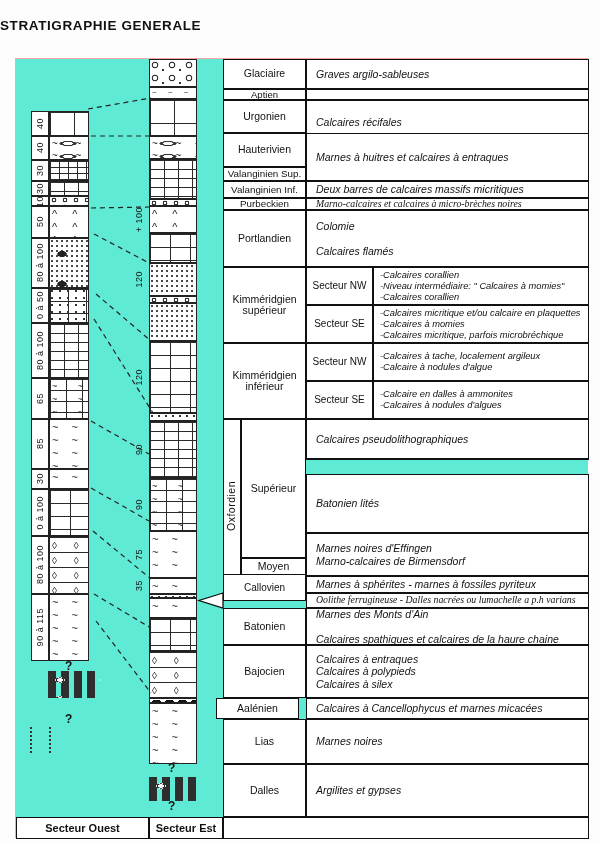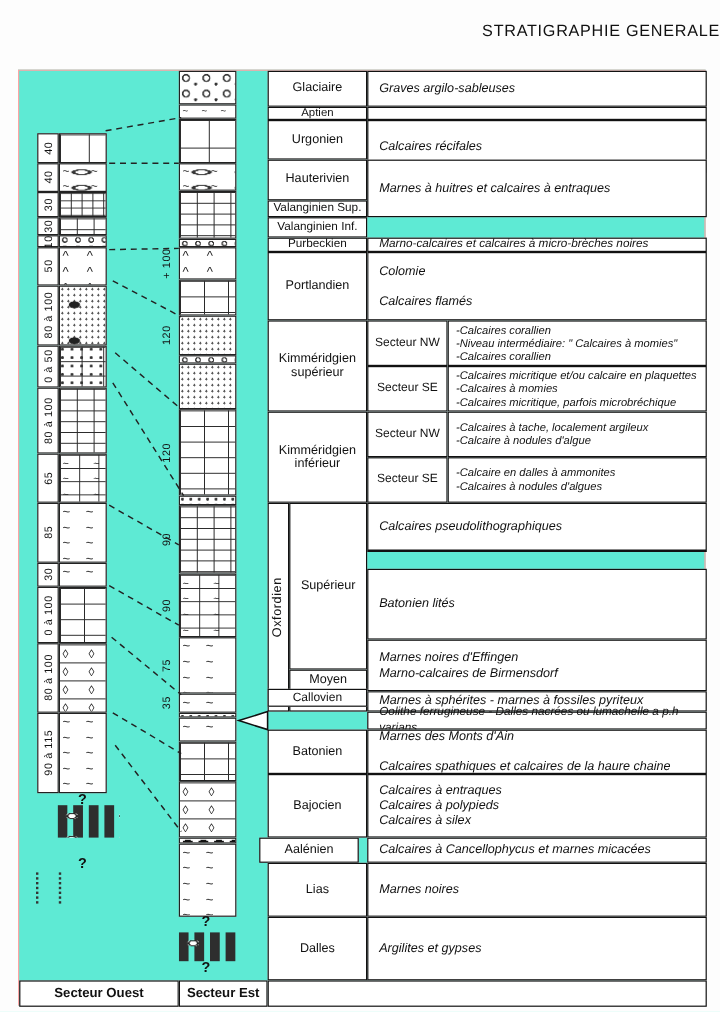--- a/index.html
+++ b/index.html
@@ -1,29 +1,29 @@
 <!DOCTYPE html>
 <html><head>
 <meta charset="utf-8">
 <style>
   html,body{margin:0;padding:0;background:#ffffff;}
   .page{position:relative;width:600px;height:843px;background:#fdfdfd;
         font-family:"Liberation Sans",sans-serif;color:#111;overflow:hidden;}
-  .title{position:absolute;top:18px;left:0;width:100%;text-align:right;
-         font-size:13.5px;font-weight:normal;letter-spacing:.6px;}
+  .title{position:absolute;top:18px;left:0;width:100%;text-align:left;
+         font-size:13.5px;font-weight:bold;letter-spacing:.6px;}
   .frame{position:absolute;left:15px;top:58px;width:573px;height:780px;
          border:1px solid #fca5a5;box-sizing:border-box;background:#5eead4;}
   
   .cell{position:absolute;border:1px solid #111;background:#fff;box-sizing:border-box;
         display:flex;align-items:center;justify-content:center;text-align:center;
         font-size:10.5px;line-height:11.5px;white-space:pre-line;z-index:2;}
   .cell.desc{justify-content:flex-start;text-align:left;padding:2px 9px;
              font-style:italic;line-height:12.5px;}
   .cell.desc.tiny{font-size:9.3px;line-height:11px;padding:2px 6px;}
-  .cell.desc.small{font-size:9.8px;}
+  .cell.desc.small{font-size:9.8px;font-family:Liberation Serif, serif;}
   .cell.vtop{align-items:flex-start;padding-top:9px;}
   .cell.thickbottom{border-bottom:2px solid #111;}
   .vtext{writing-mode:vertical-rl;transform:rotate(180deg);white-space:nowrap;
          font-size:9px;letter-spacing:.5px;}
   .vtext.big{font-size:10.5px;}
   
   .unit{position:absolute;border:1px solid #222;box-sizing:border-box;background:#fff;
         overflow:hidden;z-index:1;}
   .glyphs{position:absolute;inset:0;overflow:hidden;color:#222;padding:1px 2px;
           white-space:normal;word-break:break-all;}
@@ -90,20 +90,21 @@
     <div class="cell desc" style="left:290px;top:30px;width:283px;height:11px"></div>
 
     <div class="cell" style="left:207px;top:41px;width:83px;height:33px">Urgonien</div>
     <div class="cell desc" style="left:290px;top:41px;width:283px;height:44px">Calcaires récifales</div>
 
     <div class="cell" style="left:207px;top:74px;width:83px;height:34px">Hauterivien</div>
     <div class="cell" style="left:207px;top:108px;width:83px;height:14px;font-size:9.8px">Valanginien Sup.</div>
     <div class="cell desc" style="left:290px;top:74px;width:283px;height:48px">Marnes à huitres et calcaires à entraques</div>
 
     <div class="cell" style="left:207px;top:122px;width:83px;height:17px;font-size:9.8px">Valanginien Inf.</div>
+    <div class="cell desc" style="left:290px;top:122px;width:283px;height:17px">Deux barres de calcaires massifs micritiques</div>
 
     <div class="cell" style="left:207px;top:139px;width:83px;height:12px;font-size:9.8px">Purbeckien</div>
     <div class="cell desc small" style="left:290px;top:139px;width:283px;height:12px">Marno-calcaires et calcaires à micro-brèches noires</div>
 
     <div class="cell desc vtop" style="left:290px;top:151px;width:283px;height:57px">Colomie
 
 Calcaires flamés</div>
     <div class="cell" style="left:207px;top:151px;width:83px;height:57px">Portlandien</div>
 
     <div class="cell" style="left:207px;top:208px;width:83px;height:76px">Kimméridgien
@@ -129,21 +130,21 @@
     <div class="cell" style="left:207px;top:360px;width:18px;height:174px"><span class="vtext big">Oxfordien</span></div>
     <div class="cell" style="left:225px;top:360px;width:65px;height:139px">Supérieur</div>
     <div class="cell" style="left:225px;top:499px;width:65px;height:18px">Moyen</div>
     <div class="cell" style="left:225px;top:517px;width:65px;height:17px">Inférieur</div>
     <div class="cell desc thickbottom" style="left:290px;top:360px;width:283px;height:41px">Calcaires pseudolithographiques</div>
     <div class="cell desc" style="left:290px;top:415px;width:283px;height:59px">Batonien lités</div>
     <div class="cell desc" style="left:290px;top:517px;width:283px;height:17px">Marnes à sphérites - marnes à fossiles pyriteux</div>
     <div class="cell desc" style="left:290px;top:474px;width:283px;height:43px">Marnes noires d'Effingen
 Marno-calcaires de Birmensdorf</div>
 
-    <div class="cell" style="left:207px;top:515px;width:83px;height:15px;font-size:10px">Callovien</div>
+    <div class="cell" style="left:207px;top:515px;width:83px;height:27px;font-size:10px">Callovien</div>
     <div class="cell desc small" style="left:290px;top:534px;width:283px;height:15px">Oolithe ferrugineuse - Dalles nacrées ou lumachelle a p.h varians</div>
 
     <div class="cell" style="left:207px;top:549px;width:83px;height:37px">Batonien</div>
     <div class="cell desc" style="left:290px;top:549px;width:283px;height:37px">Marnes des Monts d'Ain
 
 Calcaires spathiques et calcaires de la haure chaine</div>
 
     <div class="cell" style="left:207px;top:586px;width:83px;height:53px">Bajocien</div>
     <div class="cell desc" style="left:290px;top:586px;width:283px;height:53px">Calcaires à entraques
 Calcaires à polypieds

